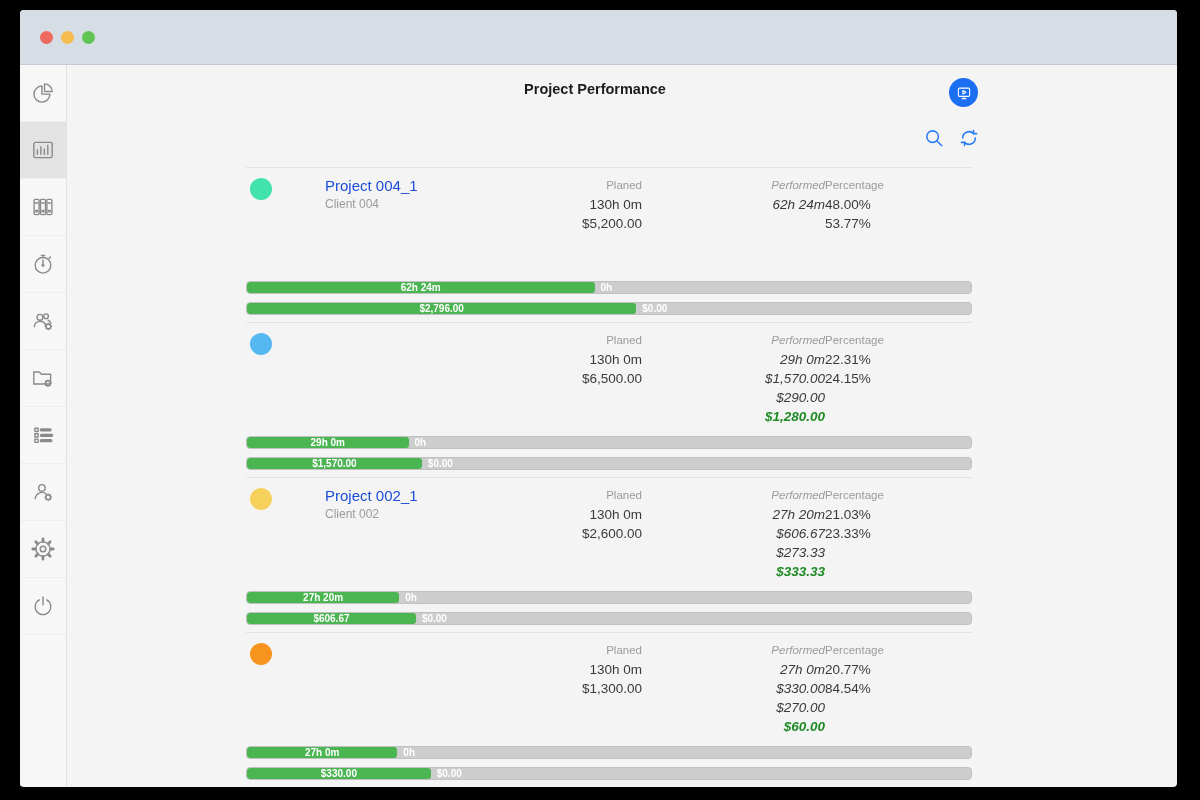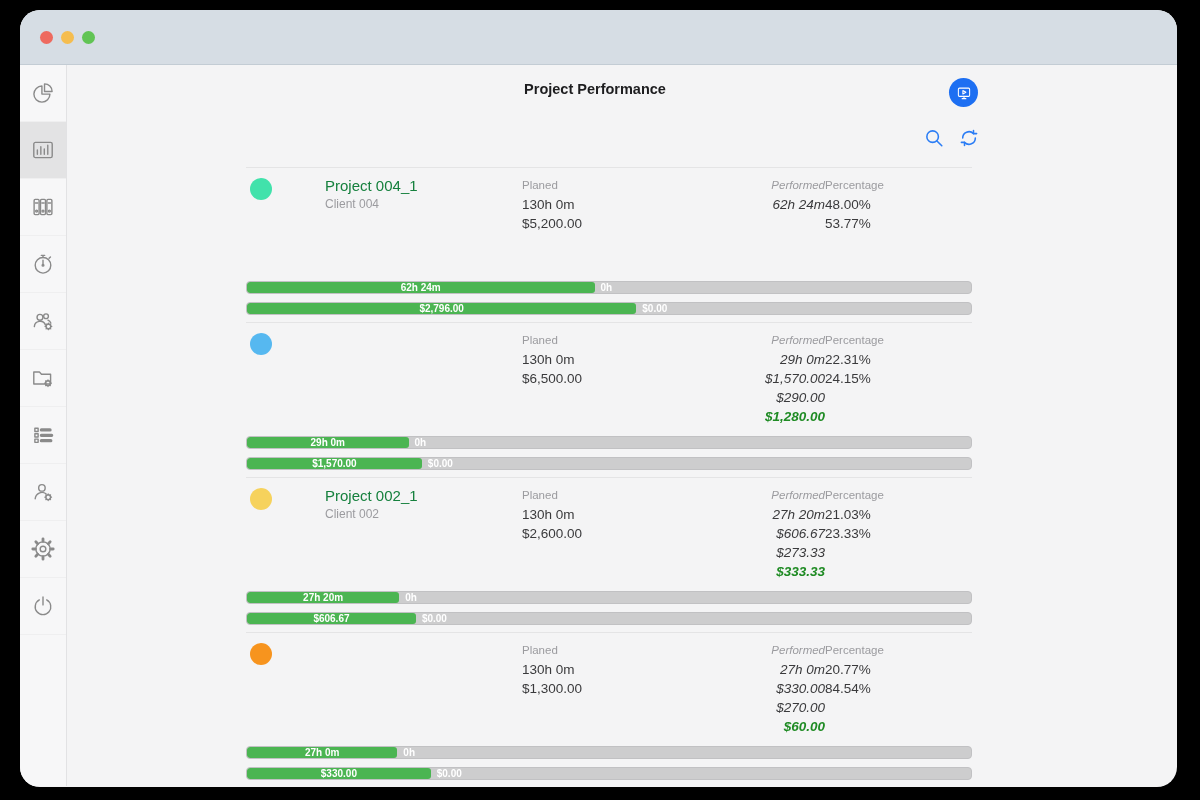--- a/index.html
+++ b/index.html
@@ -1,18 +1,18 @@
 <!DOCTYPE html>
 <html><head>
 <meta charset="utf-8">
 <style>
   * { margin:0; padding:0; box-sizing:border-box; }
   html,body { width:1200px; height:800px; background:#000; font-family:"Liberation Sans","DejaVu Sans",sans-serif; }
   .window { position:absolute; left:20px; top:10px; width:1157px; height:777px;
-            border-radius:20px; overflow:hidden; background:#f4f4f5; box-shadow:0 8px 30px rgba(0,0,0,.6); }
+            border-radius:4px; overflow:hidden; background:#f4f4f5; box-shadow:0 8px 30px rgba(0,0,0,.6); }
   .titlebar { height:55px; background:#d6dde4; border-bottom:1px solid #c3ccd4; display:flex; align-items:center; padding-left:20px; }
   .lights { display:flex; gap:8px; }
   .light { width:13px; height:13px; border-radius:50%; }
   .wbody { display:flex; height:721px; }
 
   
   .sidebar { width:47px; background:#f7f7f8; border-right:1px solid #e2e2e4; }
   .side-item { height:57px; display:flex; align-items:center; justify-content:center; border-bottom:1px solid #efeff0; cursor:pointer; }
   .side-item.selected { background:#e3e3e4; }
   .side-item svg { stroke:#8a8a8a; fill:none; stroke-width:1.3; stroke-linecap:round; stroke-linejoin:round; }
@@ -30,26 +30,26 @@
   .tools .tool { cursor:pointer; }
   .tools svg { stroke:#2b7df5; fill:none; stroke-width:1.7; stroke-linecap:round; stroke-linejoin:round; }
 
   
   .project-list { border-bottom:1px solid #e4e4e5; }
   .project-block { border-top:1px solid #e4e4e5; padding:8px 0 7px; }
   .row-info { display:flex; min-height:95px; }
   .name-col { width:276px; display:flex; }
   .dot { width:22px; height:22px; border-radius:50%; margin:2px 0 0 4px; flex:none; }
   .name-text { margin-left:53px; }
-  .project-name { font-size:15px; line-height:19px; color:#15803d; }
+  .project-name { font-size:15px; line-height:19px; color:#1d4ed8; }
   .client-name { font-size:12px; line-height:19px; color:#9b9b9f; }
   .col { line-height:19px; }
   .col-header { font-size:11.5px; color:#9b9b9f; line-height:19px; }
   .val { font-size:13.5px; color:#3a3a3c; line-height:19px; }
-  .planned-col { width:120px; text-align:left; }
+  .planned-col { width:120px; text-align:right; }
   .perf-spacer { width:13px; }
   .performed-col { width:170px; text-align:right;font-style:italic; }
   .pct-col { flex:1; }
   .green { color:#1f8b24; font-weight:700; }
   .amount-row { white-space:nowrap; }
   .info-icon { display:inline-flex; align-items:center; justify-content:center; width:14px; height:14px;
                border:1px solid #9b9b9b; border-radius:50%; margin-left:6px; color:#8a8a8a;
                font-family:"Liberation Serif","DejaVu Serif",serif; font-size:10px; font-weight:700;
                vertical-align:-2px; cursor:pointer; }
 

